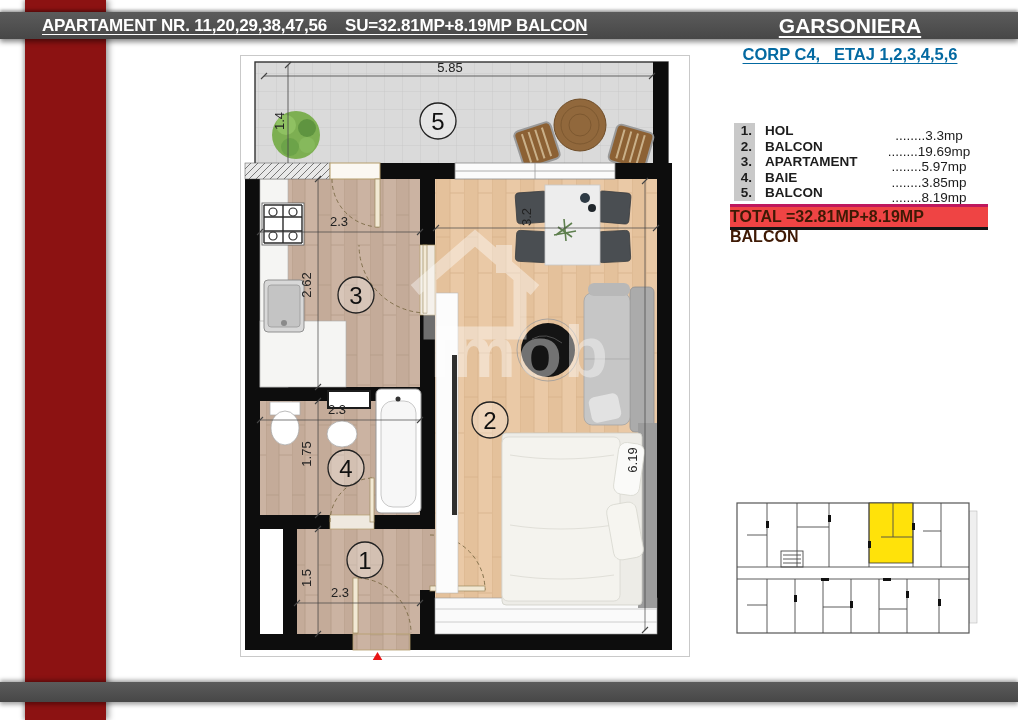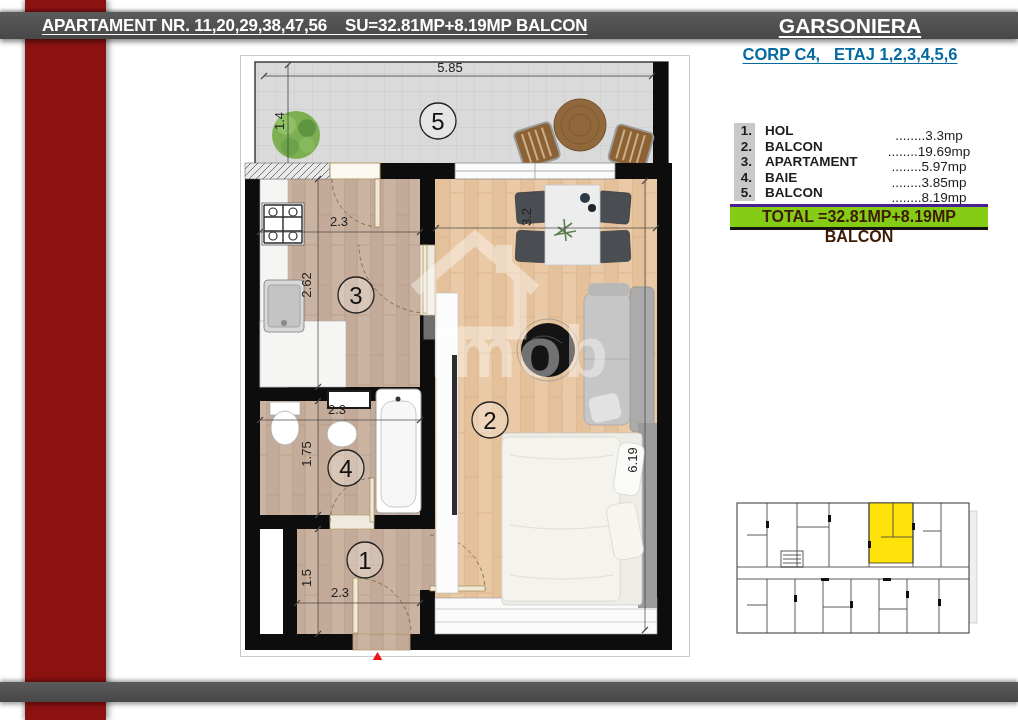--- a/index.html
+++ b/index.html
@@ -21,22 +21,22 @@
   .corp-line{position:absolute;left:700px;top:45px;width:300px;text-align:center;
            color:#0369a1;font-weight:bold;font-size:16.5px;white-space:pre;
            text-decoration:underline;text-underline-offset:3px;}
   
   .legend{position:absolute;left:734px;top:123px;width:256px;font-size:13.5px;color:#1c1c1c;}
   .legend-row{display:flex;height:15.6px;line-height:15.6px;font-weight:bold;}
   .legend-num{width:21px;background:#C9C9C9;text-align:right;padding-right:3px;box-sizing:border-box;}
   .legend-name{margin-left:10px;flex:1;}
   .legend-value{width:122px;text-align:center;position:relative;top:5px;font-weight:normal;}
   .total-bar{position:absolute;left:730px;top:204px;width:258px;height:20px;
-           background:#84cc16;border-top:3px solid #4c1d95;border-bottom:3px solid #141414;
-           text-align:center;line-height:20px;font-size:16px;font-weight:bold;color:#3F1A05;}
+           background:#ef4444;border-top:3px solid #be185d;border-bottom:3px solid #141414;
+           text-align:left;line-height:20px;font-size:16px;font-weight:bold;color:#3F1A05;}
   
   .bottom-bar{position:absolute;left:0;top:682px;width:1018px;height:20px;
            background:linear-gradient(#5b5b5b,#474747);
            box-shadow:0 -2px 4px rgba(0,0,0,.35), 0 3px 4px rgba(0,0,0,.3);}
   svg text{font-family:"Liberation Sans",sans-serif;}
   .dim{font-size:13px;fill:#222;}
   .roomnum{font-size:24px;fill:#111;}
 </style>
 </head>
 <body>

